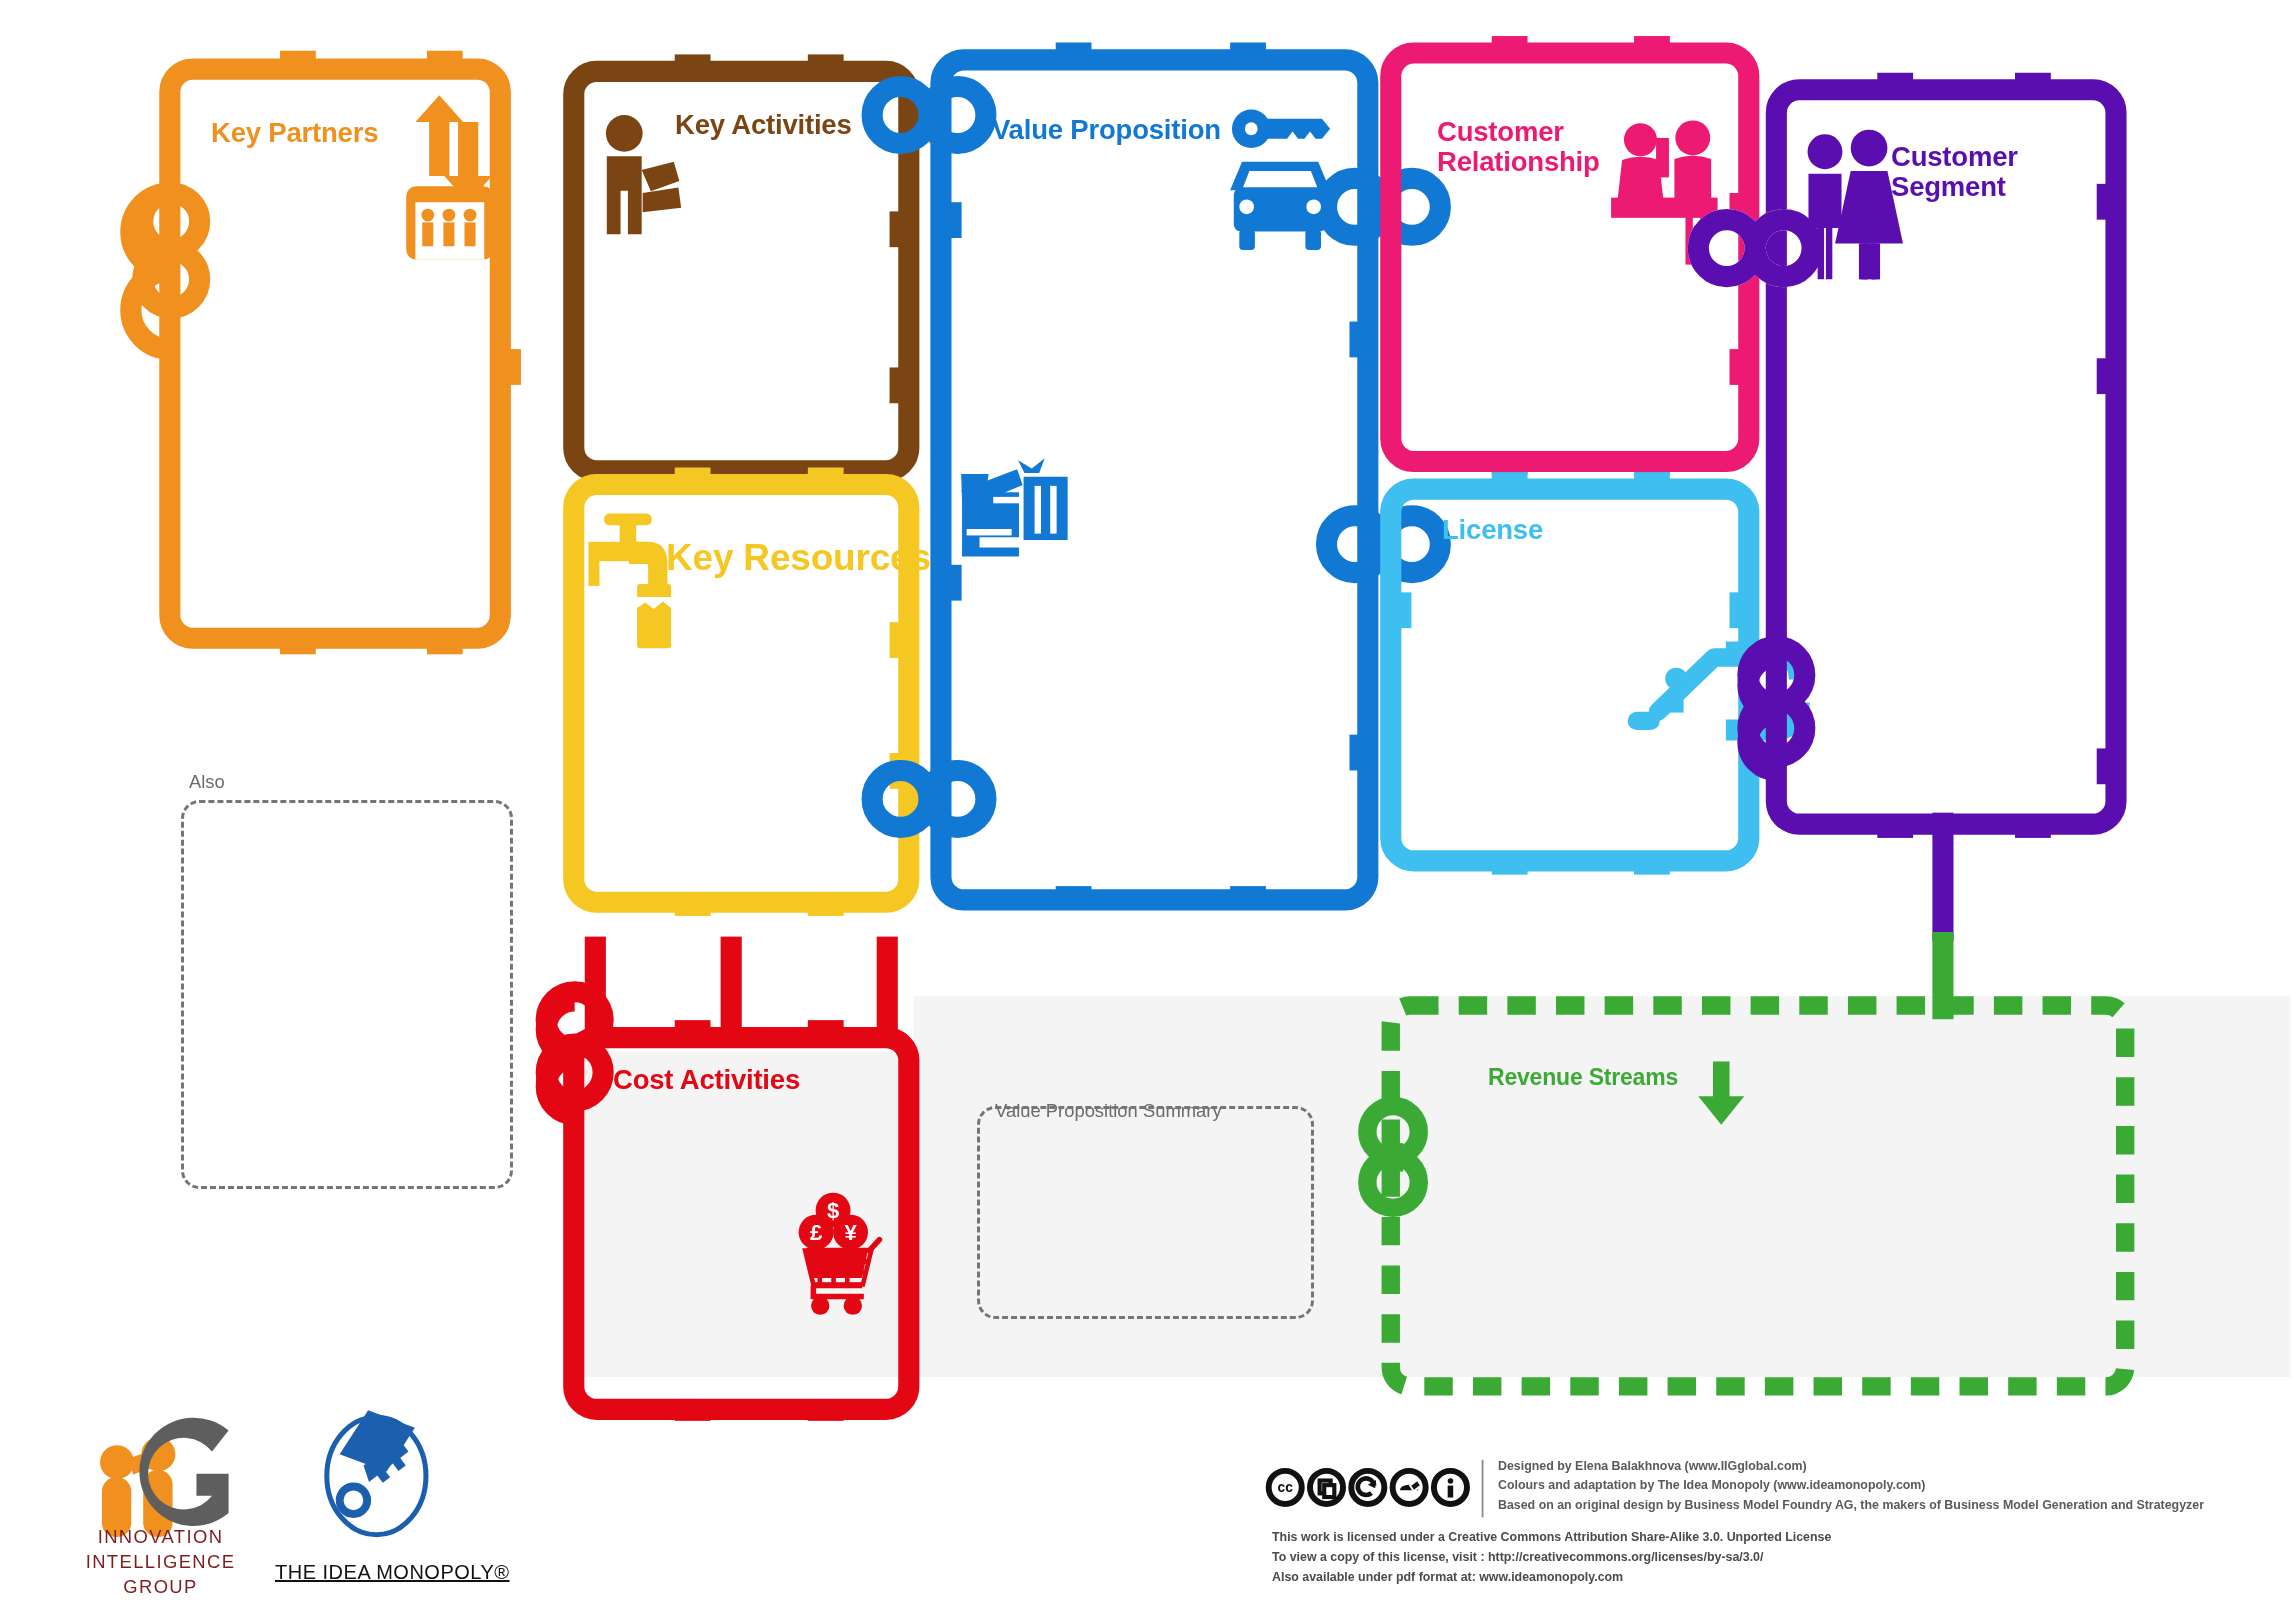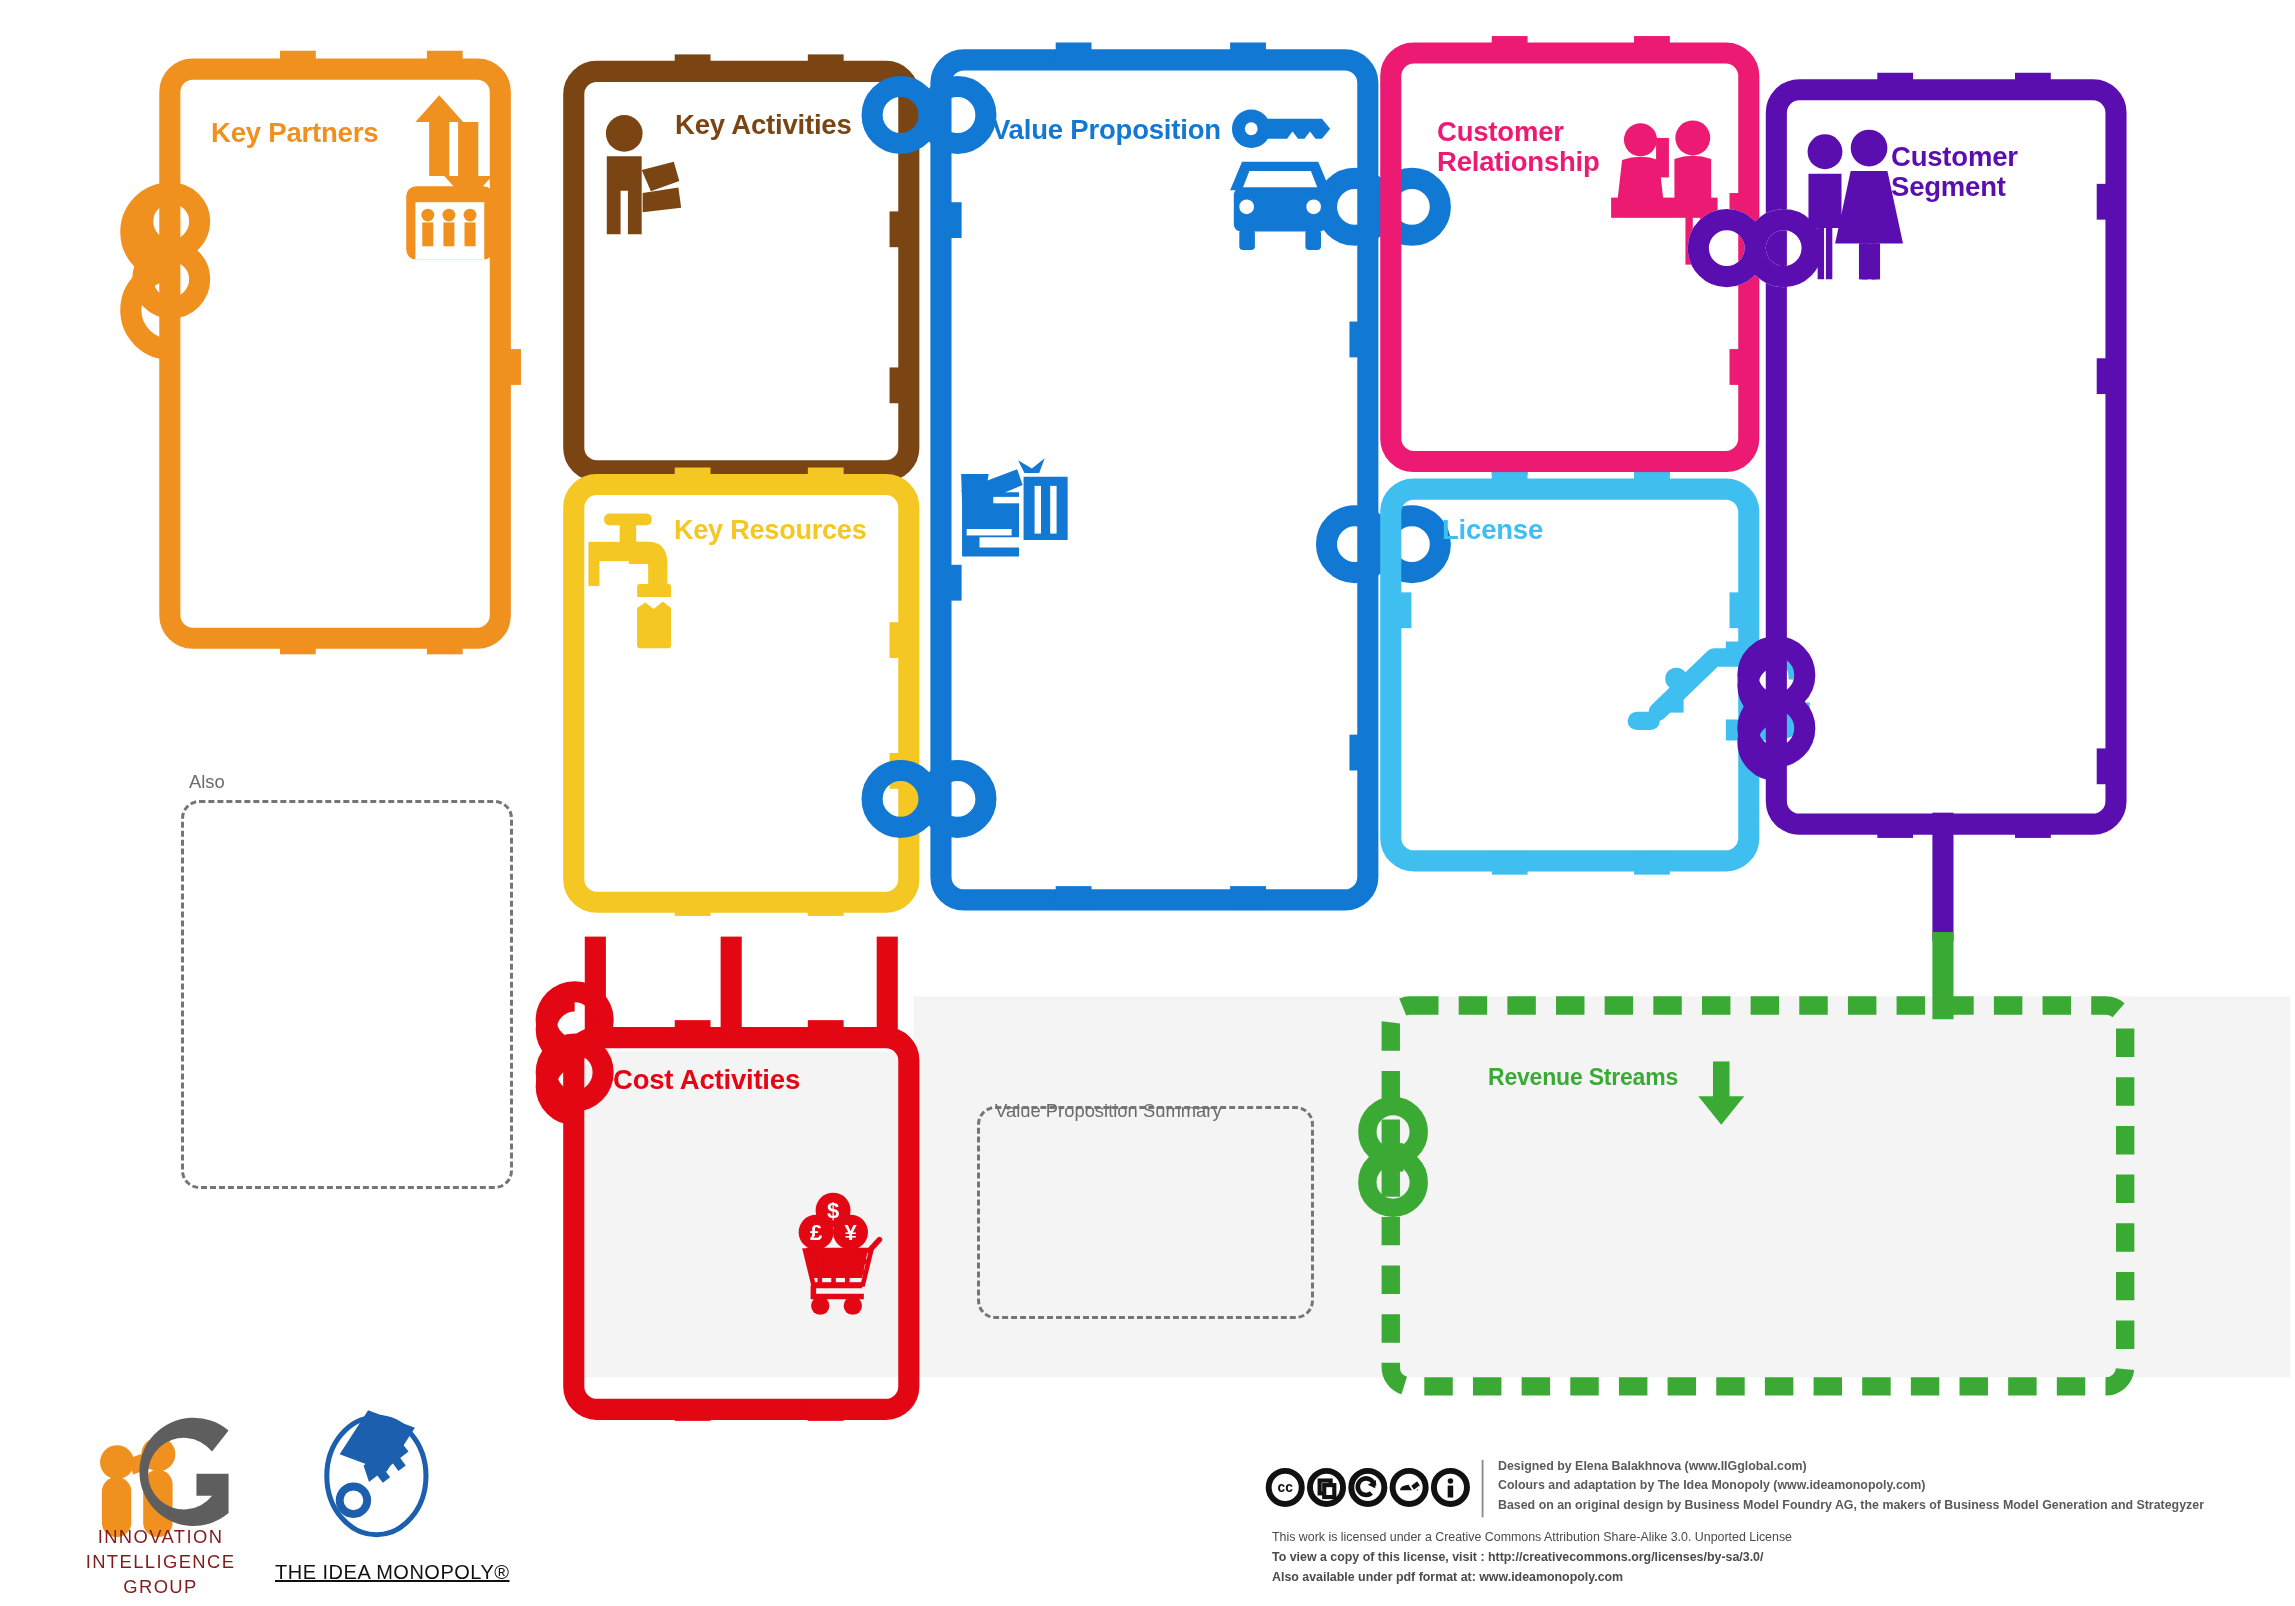--- a/index.html
+++ b/index.html
@@ -369,21 +369,21 @@
     <path d="M740 3168 l62 -96 l102 38 l-62 96 z" fill="#1B5FAE"></path>
     <path d="M800 3200 l78 -56 l20 26 l-18 14 l12 16 l-16 12 l-12 -16 l-18 14 l12 16 l-16 12 l-12 -16 l-18 14 z" fill="#1B5FAE" transform="translate(-8,-8)"></path>
     <circle cx="770" cy="3268" r="30" fill="none" stroke="#1B5FAE" stroke-width="17"></circle>
   </g>
 </svg>
 
 <div class="blk-title" style="left:211px;top:118px;font-size:27.5px;color:#F0901E;">Key Partners</div>
 
 <div class="blk-title" style="left:675px;top:110px;font-size:27.5px;color:#7A4512;">Key Activities</div>
 
-<div class="blk-title" style="left:666px;top:516px;font-size:27px;color:#F5C723;margin-left:8px;">Key Resources</div>
+<div class="blk-title" style="left:666px;top:538px;font-size:37px;color:#F5C723;">Key Resources</div>
 
 <div class="blk-title" style="left:992px;top:115px;font-size:27.5px;color:#1178D4;">Value Proposition</div>
 
 <div class="blk-title" style="left:1437px;top:117px;font-size:27.5px;color:#ED1A74;">Customer
 Relationship</div>
 
 <div class="blk-title" style="left:1442px;top:515px;font-size:27.5px;color:#3FBEF0;">License</div>
 
 <div class="blk-title" style="left:1891px;top:142px;font-size:27.5px;color:#5B0EAF;">Customer
 Segment</div>
@@ -395,21 +395,21 @@
 <div class="ph-label" style="left:189px;top:771px;">Also</div>
 <div class="ph-box" style="left:181px;top:800px;width:326px;height:383px;"></div>
 
 <div class="ph-label" style="left:995px;top:1078px;margin-top:22px;">Value Proposition Summary</div>
 <div class="ph-box" style="left:977px;top:1106px;width:331px;height:207px;"></div>
 
 <div class="footer-text" style="left:1498px;top:1457px;">Designed by Elena Balakhnova (www.IIGglobal.com)</div>
 <div class="footer-text" style="left:1498px;top:1476px;">Colours and adaptation by The Idea Monopoly (www.ideamonopoly.com)</div>
 <div class="footer-text" style="left:1498px;top:1496px;">Based on an original design by Business Model Foundry AG, the makers of Business Model Generation and Strategyzer</div>
 
-<div class="footer-text dark" style="left:1272px;top:1528px;font-weight:400;">This work is licensed under a Creative Commons Attribution Share-Alike 3.0. Unported License</div>
+<div class="footer-text dark" style="left:1272px;top:1528px;font-weight:700;">This work is licensed under a Creative Commons Attribution Share-Alike 3.0. Unported License</div>
 <div class="footer-text dark" style="left:1272px;top:1548px;font-weight:700;">To view a copy of this license, visit : http://creativecommons.org/licenses/by-sa/3.0/</div>
 <div class="footer-text dark" style="left:1272px;top:1568px;font-weight:700;">Also available under pdf format at: www.ideamonopoly.com</div>
 
 <div class="logo-word" style="left:64px;top:1525px;width:193px;">INNOVATION</div>
 <div class="logo-word" style="left:64px;top:1550px;width:193px;">INTELLIGENCE</div>
 <div class="logo-word" style="left:64px;top:1575px;width:193px;">GROUP</div>
 
 <div class="logo-word2" style="left:275px;top:1561px;">THE IDEA MONOPOLY®</div>
 
 

